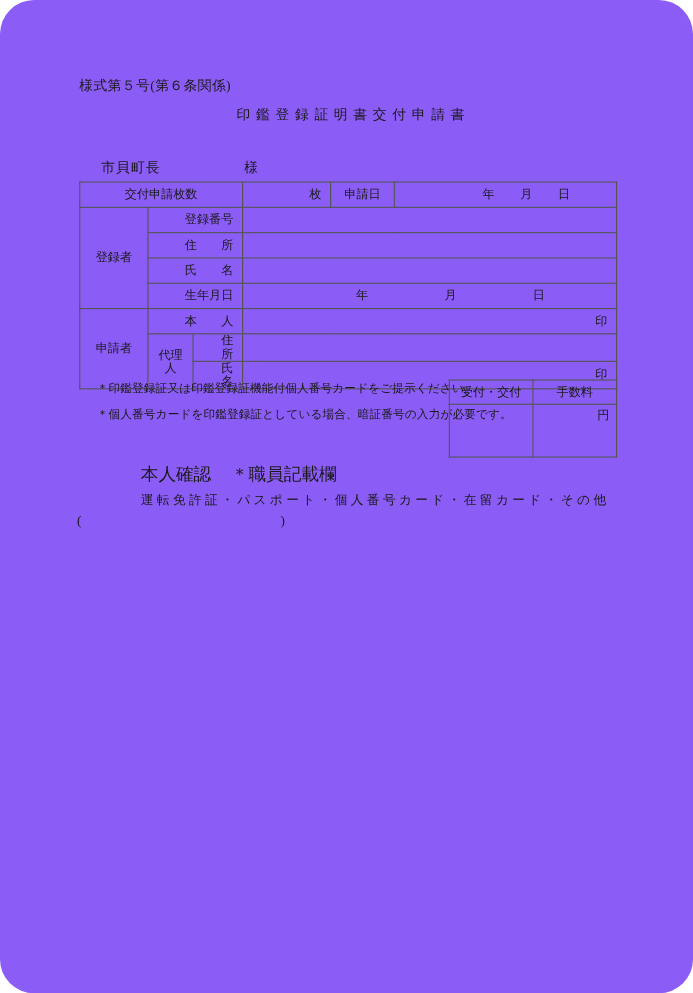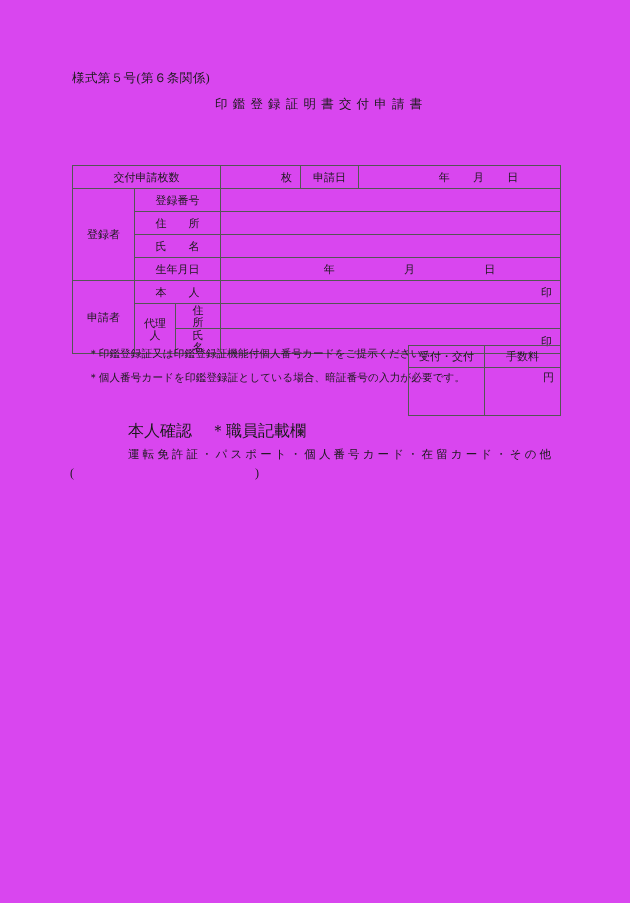--- a/index.html
+++ b/index.html
@@ -9,22 +9,23 @@
     background: #ffffff;
   }
   body {
     font-family: "Liberation Serif", "DejaVu Serif", serif;
     color: #1a1a1a;
   }
   #page {
     position: relative;
     width: 630px;
     height: 903px;
-    background: #d946ef;
+    background: #8b5cf6;
     overflow: hidden;
+    border-radius: 31px;
   }
 
   
   .form-code {
     position: absolute;
     left: 72px;
     top: 70px;
     font-size: 12.5px;
     letter-spacing: 0.4px;
     white-space: nowrap;
@@ -72,21 +73,21 @@
     padding: 0 8px;
     height: 22px;
     vertical-align: middle;
     font-size: 11px;
     line-height: 1.1;
   }
   td.lbl-c {
     text-align: center;
   }
   td.lbl-spread {
-    text-align: center;
+    text-align: right;
     padding-left: 14px;
   }
   td.date-cell {
     text-align: left;
     padding: 0;
   }
   .date-inner {
     display: flex;
     justify-content: space-around;
     align-items: center;
@@ -180,20 +181,24 @@
   }
 </style>
 </head>
 <body>
 
 <div id="page">
 
   <div class="form-code">様式第５号(第６条関係)</div>
   <div class="doc-title">印鑑登録証明書交付申請書</div>
 
+  <div class="addressee-row">
+    <span class="to">市貝町長</span>
+    <span class="honorific">様</span>
+  </div>
 
   <table class="form-table">
     <colgroup>
       <col style="width:62px">
       <col style="width:41px">
       <col style="width:45px">
       <col style="width:80px">
       <col style="width:58px">
       <col style="width:202px">
     </colgroup>

